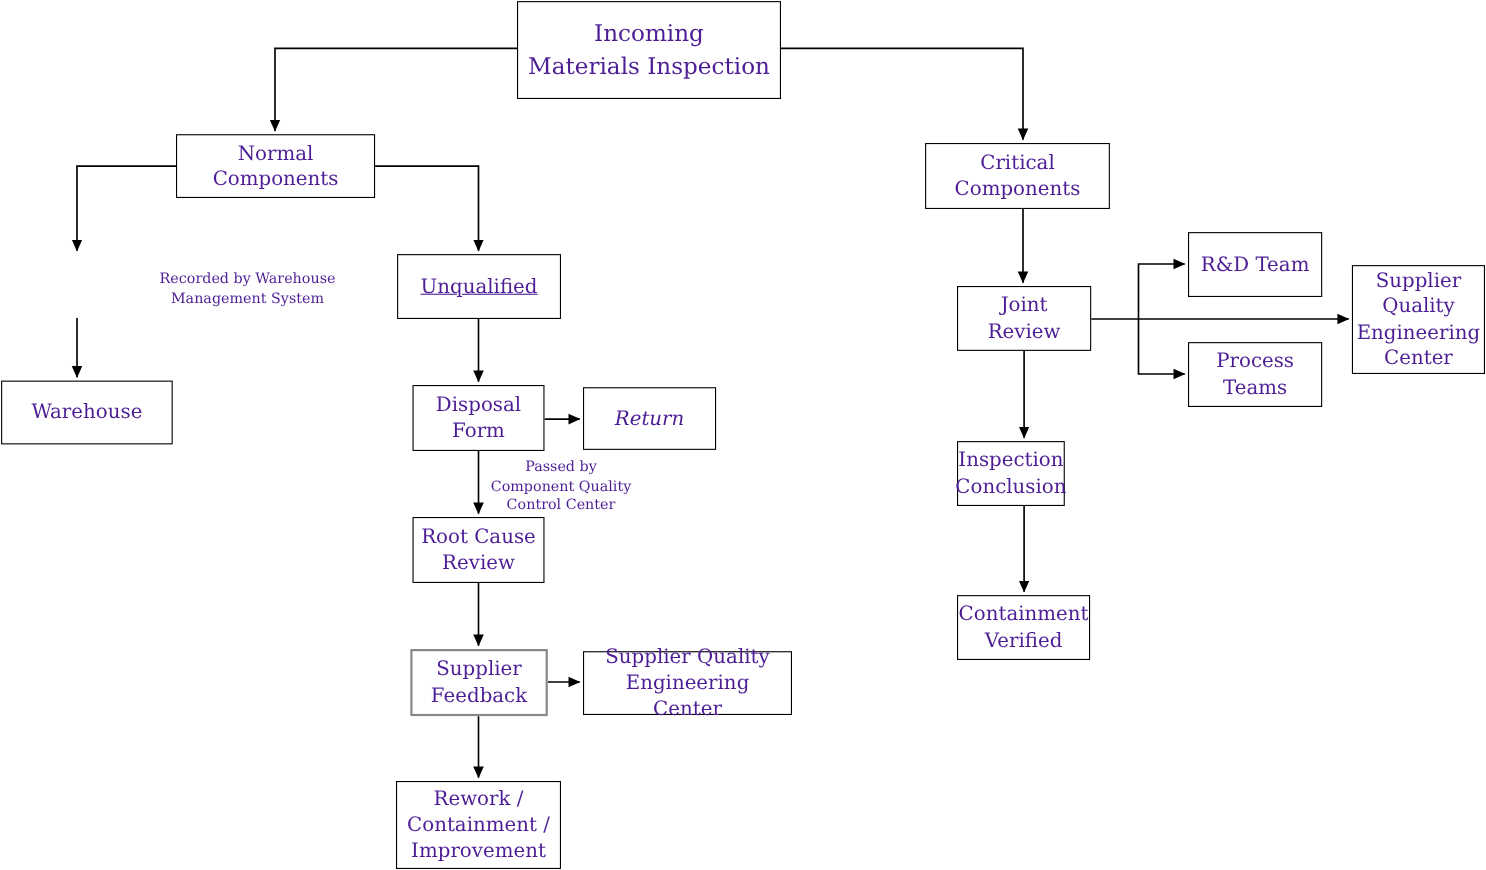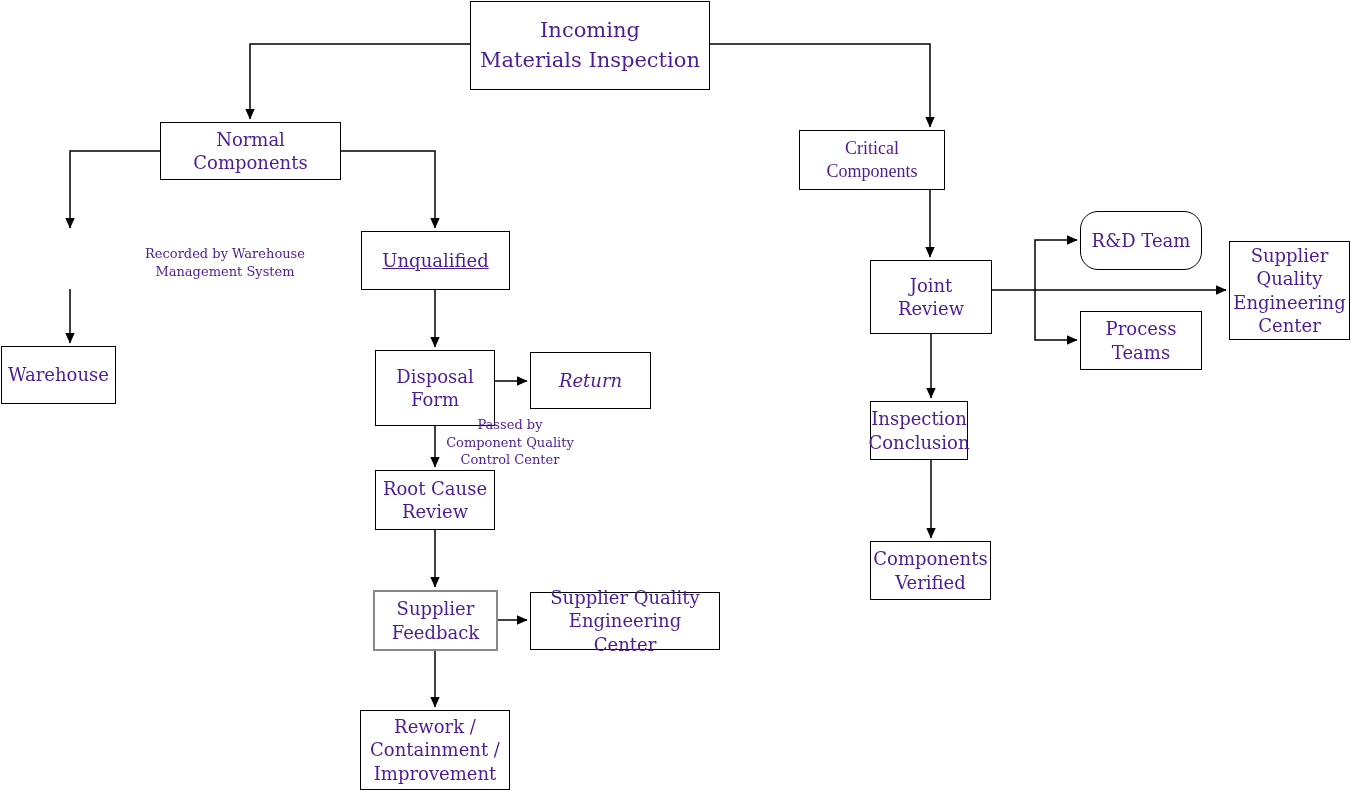--- a/index.html
+++ b/index.html
@@ -98,61 +98,61 @@
     <path d="M1035,290 L1035,240 L1077,240" marker-end="url(#arrow)"></path>
 
     <path d="M1035,290 L1035,340 L1077,340" marker-end="url(#arrow)"></path>
   </svg>
 
   <div class="node title-node" style="left:470px; top:1px; width:240px; height:89px;">Incoming
 Materials Inspection</div>
 
   <div class="node" style="left:160px; top:122px; width:181px; height:58px;">Normal Components</div>
 
-  <div class="node" style="left:799px; top:130px; width:146px; height:60px;font-family:Liberation Serif, serif;">Critical Components</div>
+  <div class="node" style="left:841px; top:130px; width:168px; height:60px;">Critical Components</div>
 
 
   <div class="node" style="left:361px; top:231px; width:149px; height:59px;text-decoration:underline;">Unqualified</div>
 
-  <div class="node" style="left:1px; top:346px; width:115px; height:58px;">Warehouse</div>
+  <div class="node" style="left:1px; top:346px; width:156px; height:58px;">Warehouse</div>
 
-  <div class="node" style="left:375px; top:350px; width:120px; height:76px;">Disposal
+  <div class="node" style="left:375px; top:350px; width:120px; height:60px;">Disposal
 Form</div>
 
   <div class="node" style="left:530px; top:352px; width:121px; height:57px;font-style:italic;">Return</div>
 
   <div class="node" style="left:375px; top:470px; width:120px; height:60px;">Root Cause
 Review</div>
 
   <div class="node gray-border" style="left:373px; top:590px; width:125px; height:61px;">Supplier
 Feedback</div>
 
   <div class="node" style="left:530px; top:592px; width:190px; height:58px;">Supplier Quality
 Engineering Center</div>
 
   <div class="node" style="left:360px; top:710px; width:150px; height:80px;">Rework /
 Containment /
 Improvement</div>
 
-  <div class="node" style="left:870px; top:260px; width:122px; height:74px;">Joint Review</div>
+  <div class="node" style="left:870px; top:260px; width:122px; height:59px;">Joint Review</div>
 
-  <div class="node" style="left:1080px; top:211px; width:122px; height:59px;border-radius:18px;">R&amp;D Team</div>
+  <div class="node" style="left:1080px; top:211px; width:122px; height:59px;">R&amp;D Team</div>
 
   <div class="node" style="left:1080px; top:311px; width:122px; height:59px;">Process
 Teams</div>
 
   <div class="node" style="left:1229px; top:241px; width:121px; height:99px;">Supplier
 Quality
 Engineering
 Center</div>
 
   <div class="node" style="left:870px; top:401px; width:98px; height:59px;">Inspection
 Conclusion</div>
 
-  <div class="node" style="left:870px; top:541px; width:121px; height:59px;">Components
+  <div class="node" style="left:870px; top:541px; width:121px; height:59px;">Containment
 Verified</div>
 
   <div class="annotation" style="left:430px; top:416px; width:160px;">Passed by
 Component Quality
 Control Center</div>
 
   <div class="annotation" style="left:140px; top:245px; width:170px;">Recorded by Warehouse
 Management System</div>
 
 </div>

